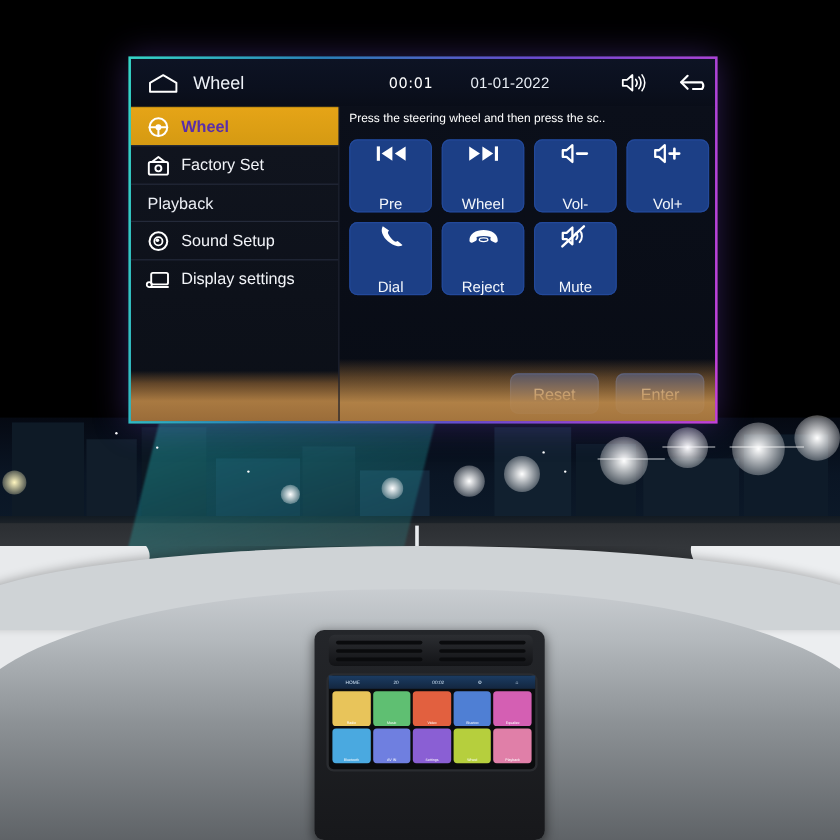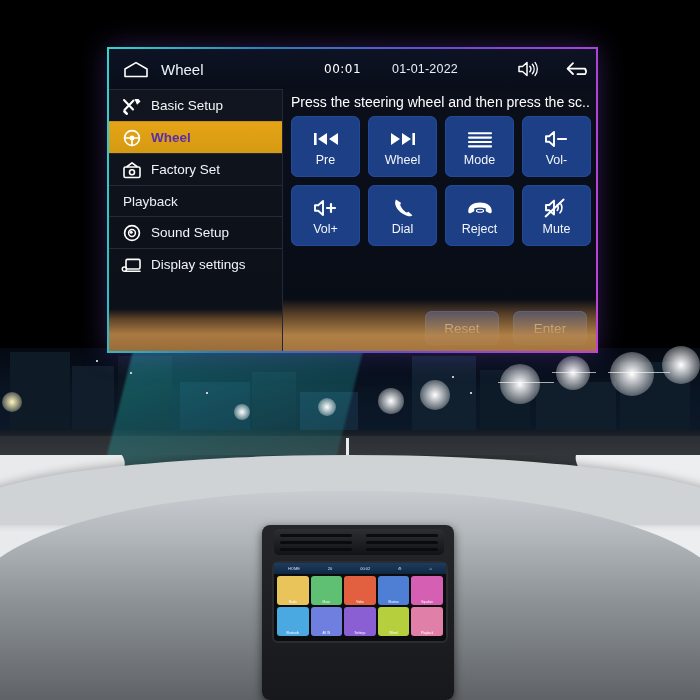--- a/index.html
+++ b/index.html
@@ -95,26 +95,26 @@
         background:linear-gradient(180deg,rgba(150,100,50,0) 0%,rgba(168,114,55,.55) 25%,
                    rgba(186,133,70,.9) 60%,rgba(166,116,60,.92) 100%);
         pointer-events:none;}
   .woodR{position:absolute;left:0;bottom:0;width:100%;height:52px;
         background:linear-gradient(180deg,rgba(150,100,50,0) 0%,rgba(170,118,58,.5) 30%,
                    rgba(190,138,74,.92) 70%,rgba(172,122,64,.95) 100%);
         pointer-events:none;}
 
   
   .content{flex:1;position:relative;background:linear-gradient(180deg,#0b0f1a,#080c15);}
-  .msg{position:absolute;left:8px;top:5px;right:2px;color:#ffffff;font-size:14px;
+  .msg{position:absolute;left:8px;top:5px;right:2px;color:#ffffff;font-size:10px;
        white-space:nowrap;overflow:hidden;}
   .grid{position:absolute;left:8px;top:27px;display:grid;
         grid-template-columns:repeat(4,69px);grid-auto-rows:61px;gap:8px 8px;}
   .btn{background:#1c3f86;border-radius:7px;display:flex;flex-direction:column;
-       align-items:center;justify-content:center;gap:2px;color:#f4f7fb;font-size:12.5px;
+       align-items:center;justify-content:space-between;gap:2px;color:#f4f7fb;font-size:12.5px;
        box-shadow:inset 0 0 0 1px #23499a;}
   .btn .bi{height:24px;display:flex;align-items:center;justify-content:center;}
   .actions{position:absolute;right:9px;bottom:6px;display:flex;gap:14px;}
   .abtn{width:74px;height:34px;background:#1b3f86;border-radius:7px;color:#fff;font-size:13.5px;
         display:flex;align-items:center;justify-content:center;box-shadow:inset 0 0 0 1px #2a55a8;}
   svg{display:block;}
 </style>
 </head>
 <body>
 
@@ -225,30 +225,20 @@
         <path d="M8 3.2 L2.6 8.6 L8 14" fill="none" stroke="#fff" stroke-width="1.8" stroke-linecap="round" stroke-linejoin="round"></path>
         <path d="M2.8 8.6 H20 a4.6 4.6 0 0 1 0 5.6 H12.5" fill="none" stroke="#fff" stroke-width="1.8" stroke-linecap="round" stroke-linejoin="round"></path>
       </svg>
     </span>
   </div>
 
   <div class="body">
 
     <div class="sidebar">
 
-      <div class="mi">
-        <span class="ic">
-          <svg viewBox="0 0 22 18" width="22" height="18">
-            <path d="M3 3 L12 12.5 M12.5 3.5 L3.5 13" stroke="#fff" stroke-width="2.1" stroke-linecap="round"></path>
-            <path d="M13.5 2 L17.5 2 L19.5 4.5 L16 7.8 Z" fill="#fff"></path>
-            <path d="M3.5 14.5 l2.2 2.2" stroke="#fff" stroke-width="2.6" stroke-linecap="round"></path>
-          </svg>
-        </span>
-        <span>Basic Setup</span>
-      </div>
 
 
       <div class="mi sel">
         <span class="ic">
           <svg viewBox="0 0 22 18" width="22" height="18">
             <circle cx="11" cy="9" r="7.4" fill="none" stroke="#fff" stroke-width="1.7"></circle>
             <circle cx="11" cy="9" r="2.5" class="fillw" fill="#fff"></circle>
             <path d="M3.7 9 H8.5 M13.5 9 H18.3 M11 11.5 V16.4" stroke="#fff" stroke-width="1.7" stroke-linecap="round"></path>
           </svg>
         </span>
@@ -314,28 +304,20 @@
             <svg viewBox="0 0 30 18" width="30" height="18">
               <path d="M3 3 v12 L12 9 Z" fill="#fff"></path>
                 <path d="M14 3 v12 L23 9 Z" fill="#fff"></path>
               <rect x="24.4" y="3" width="2.6" height="12" fill="#fff"></rect>
             </svg>
           </span>
           <span>Wheel</span>
         </div>
 
 
-        <div class="btn">
-          <span class="bi">
-            <svg viewBox="0 0 26 18" width="26" height="18">
-              <path d="M2 3.2 H24 M2 7.6 H24 M2 12 H24 M2 16.4 H24" stroke="#fff" stroke-width="2.1" stroke-linecap="round"></path>
-            </svg>
-          </span>
-          <span>Mode</span>
-        </div>
 
         <div class="btn">
           <span class="bi">
             <svg viewBox="0 0 28 20" width="28" height="20">
               <path d="M3 7.2 h3.2 L11 3 v14 L6.2 12.8 H3 z" fill="none" stroke="#fff" stroke-width="1.9" stroke-linejoin="round"></path>
               <path d="M15 10 H23" stroke="#fff" stroke-width="2.2" stroke-linecap="round"></path>
             </svg>
           </span>
           <span>Vol-</span>
         </div>

